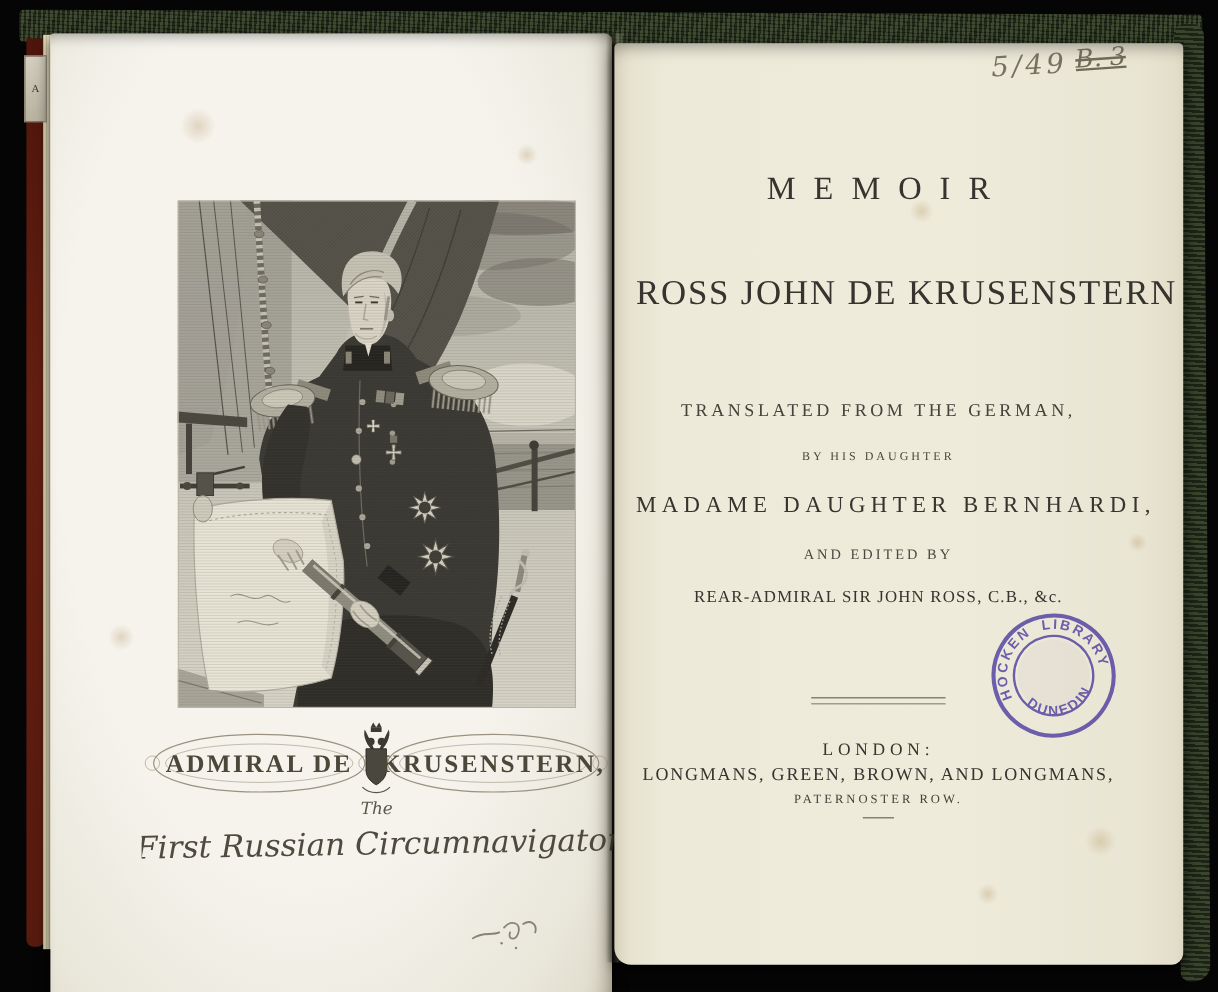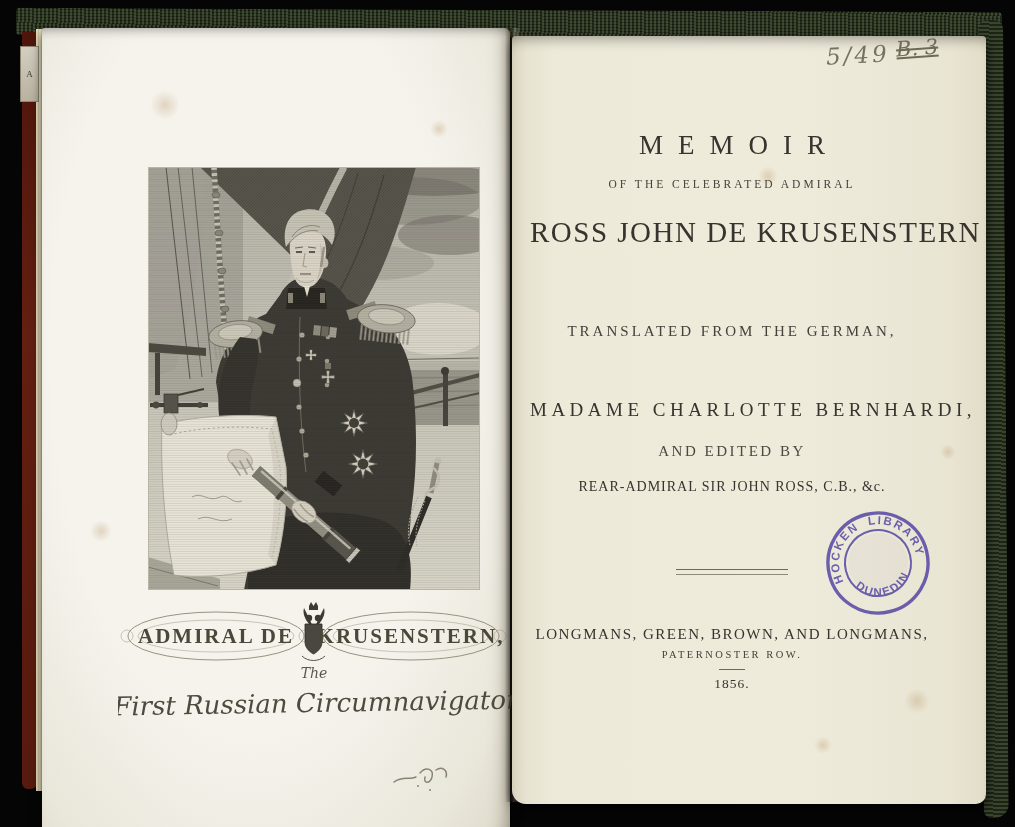--- a/index.html
+++ b/index.html
@@ -35,30 +35,30 @@
     box-shadow:0 5px 12px rgba(0,0,0,.7), inset 0 12px 14px -10px rgba(0,0,0,.4);}
   .gutter{position:absolute;left:505px;top:28px;width:16px;height:774px;
     background:linear-gradient(90deg,rgba(40,35,22,0),rgba(40,35,22,.5) 40%,rgba(245,240,225,.25) 62%,rgba(40,35,22,0));}
   .fox{position:absolute;border-radius:50%;
     background:radial-gradient(circle,rgba(167,124,66,.26),rgba(167,124,66,0) 70%);}
   
   .plate{position:absolute;left:106px;top:139px;width:332px;height:423px;}
   .caption-svg{position:absolute;left:76px;top:570px;width:396px;height:128px;}
   .scribble{position:absolute;left:348px;top:736px;width:72px;height:34px;}
   
-  .text-col{position:absolute;left:18px;top:0;width:404px;height:644px;}
+  .text-col{position:absolute;left:18px;top:12px;width:404px;height:644px;}
   .line{position:absolute;left:0;width:100%;text-align:center;color:#37332e;white-space:nowrap;}
   .l-memoir{top:94px;font-size:27px;letter-spacing:15px;text-indent:15px;font-weight:500;}
   .l-of{top:142px;font-size:11.5px;letter-spacing:3px;color:#45413b;}
   .l-name{top:180px;font-size:29px;letter-spacing:1.5px;}
   .l-epithet{top:232px;font-size:23px;font-family:"DejaVu Serif",serif;font-style:italic;font-weight:bold;color:#3c3833;}
   .l-trans{top:287px;font-size:15px;letter-spacing:3px;color:#45413b;}
   .l-daughter{top:327px;font-size:10px;letter-spacing:2.5px;color:#4c4840;}
   .l-translator{top:363px;font-size:19px;letter-spacing:4.5px;}
-  .l-edited{top:407px;font-size:15px;letter-spacing:2.5px;color:#4c4840;}
+  .l-edited{top:407px;font-size:12px;letter-spacing:2.5px;color:#4c4840;}
   .l-editor{top:443px;font-size:14px;letter-spacing:1px;}
   .l-note{top:487px;font-size:11.5px;letter-spacing:1.2px;font-family:"Liberation Sans",sans-serif;font-weight:700;color:#3a3631;}
   .rule-double{position:absolute;top:533px;left:146px;width:112px;height:4px;
     border-top:1.3px solid #6d695d;border-bottom:1px solid #8d897b;}
   .l-city{top:569px;font-size:14.5px;letter-spacing:4px;}
   .l-publisher{top:590px;font-size:15px;letter-spacing:1.5px;}
   .l-street{top:613px;font-size:10.5px;letter-spacing:2.5px;color:#45413b;}
   .rule-short{position:absolute;top:633px;left:189px;width:26px;border-top:1.4px solid #6d695d;}
   .l-year{top:640px;font-size:13.5px;letter-spacing:1px;}
   
@@ -309,31 +309,31 @@
     <div class="fox" style="left:246px;top:130px;width:20px;height:20px;"></div>
     <div class="fox" style="left:392px;top:652px;width:26px;height:26px;"></div>
     <div class="fox" style="left:428px;top:408px;width:16px;height:16px;"></div>
     <div class="fox" style="left:302px;top:700px;width:18px;height:18px;"></div>
 
     <div class="hand hand-shelf">5/49</div>
     <div class="hand hand-crossed">B. 3</div>
 
     <div class="text-col">
       <div class="line l-memoir">MEMOIR</div>
-      <div class="line l-of">OF THE CELEBRATED ADMIRAL</div>
       <div class="line l-name">ROSS JOHN DE KRUSENSTERN</div>
       <div class="line l-trans">TRANSLATED FROM THE GERMAN,</div>
-      <div class="line l-translator">MADAME CHARLOTTE BERNHARDI,</div>
+      <div class="line l-daughter">BY HIS DAUGHTER</div>
+      <div class="line l-translator">MADAME DAUGHTER BERNHARDI,</div>
       <div class="line l-edited">AND EDITED BY</div>
       <div class="line l-editor">REAR-ADMIRAL SIR JOHN ROSS, C.B., &amp;c.</div>
       <div class="rule-double"></div>
+      <div class="line l-city">LONDON:</div>
       <div class="line l-street">PATERNOSTER ROW.</div>
       <div class="line l-publisher">LONGMANS, GREEN, BROWN, AND LONGMANS,</div>
       <div class="rule-short"></div>
-      <div class="line l-year">1856.</div>
     </div>
 
     <svg class="stamp" viewBox="0 0 110 110">
       <g transform="rotate(-14 55 55)" fill="none">
         <circle cx="55" cy="55" r="50" stroke="#5a4ba4" stroke-width="3.4"></circle>
         <circle cx="55" cy="55" r="33" stroke="#5a4ba4" stroke-width="2"></circle>
         <circle cx="55" cy="55" r="30" fill="rgba(90,75,164,.05)"></circle>
         <defs>
           <path id="arcTop" d="M21.2,74.5 A39,39 0 1 1 82.6,82.6"></path>
           <path id="arcBot" d="M25,69 A33,33 0 0 0 85,69"></path>

